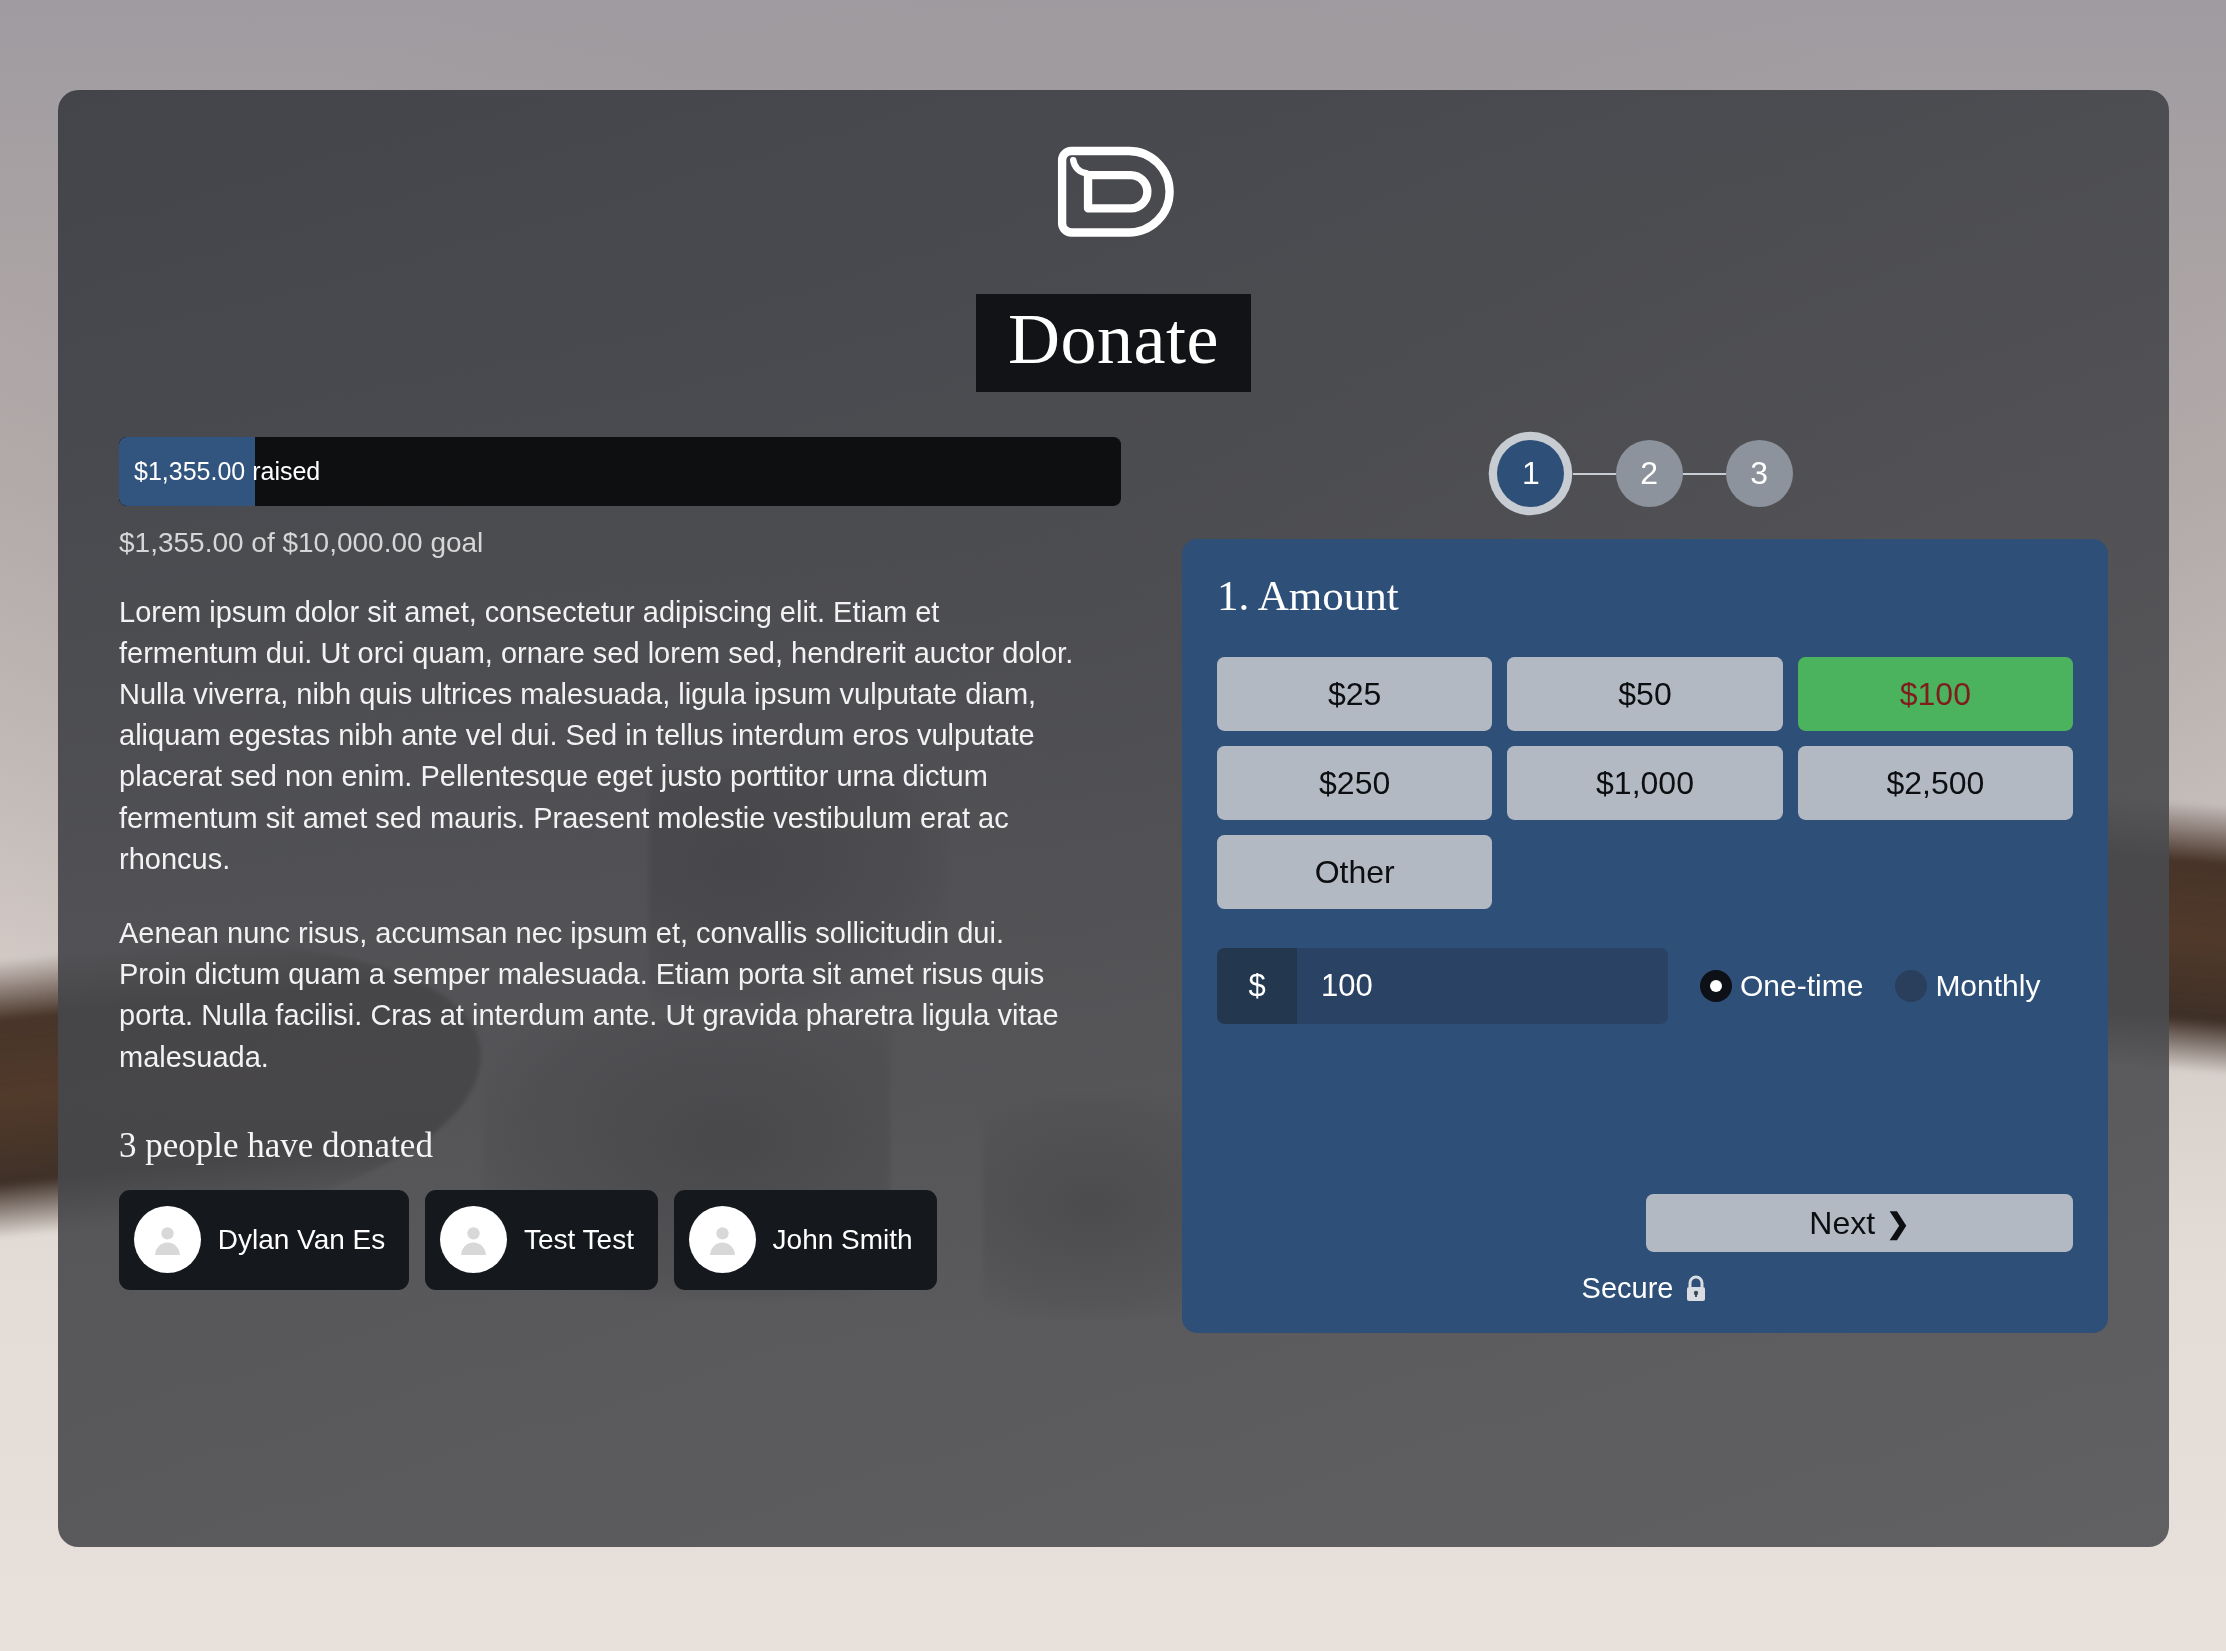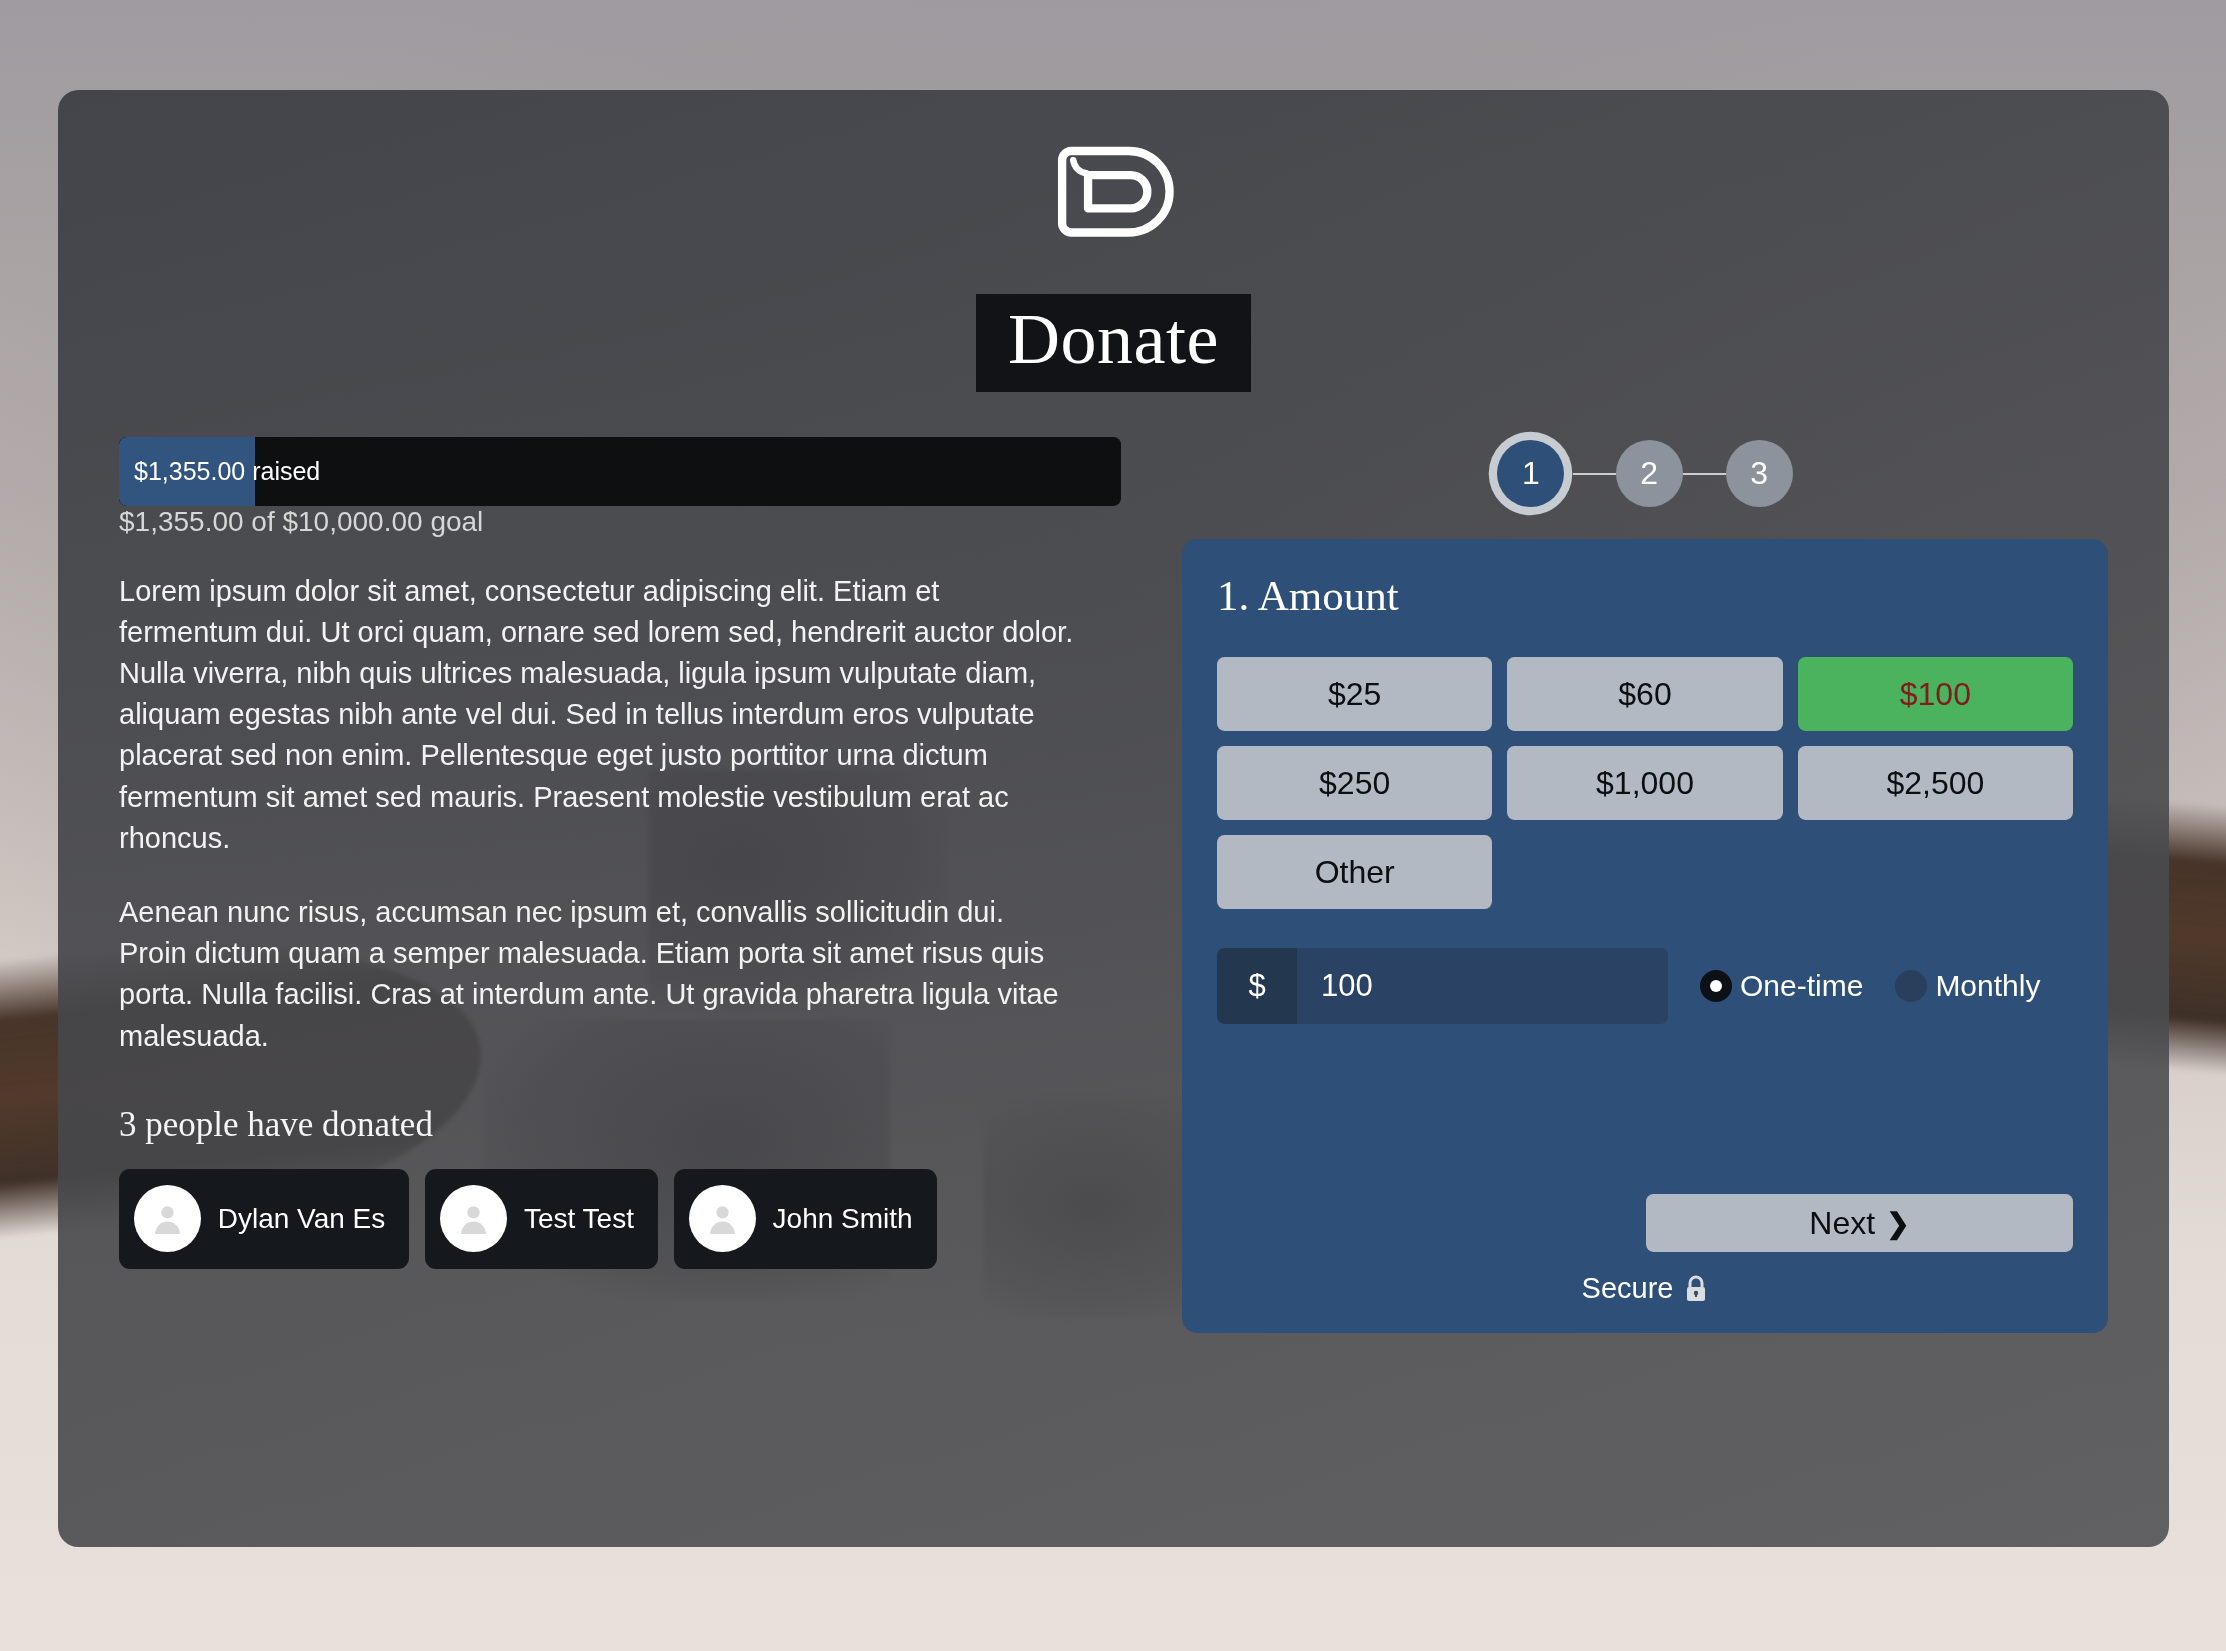--- a/index.html
+++ b/index.html
@@ -106,21 +106,21 @@
     border-radius: 7.4px 0 0 7.4px;
   }
   #progress-label {
     position: absolute;
     left: 15px; top: 50%; transform: translateY(-50%);
     color: #ffffff;
     font-size: 25px;
     white-space: nowrap;
   }
   #progress-goal {
-    margin-top: 0;
+    margin-top: 21px;
     color: #d6d6d6;
     font-size: 28px;
   }
 
   
   .body-par {
     color: #f2f2f2;
     font-size: 29px;
     line-height: 1.42;
     margin-top: 33px;
@@ -385,21 +385,21 @@
         <div class="step-line"></div>
         <div class="step-dot">3</div>
       </div>
 
       <div id="amount-panel">
 
         <div id="amount-heading">1. Amount</div>
 
         <div id="amount-grid">
           <button class="amount-btn">$25</button>
-          <button class="amount-btn">$60</button>
+          <button class="amount-btn">$50</button>
           <button class="amount-btn selected">$100</button>
           <button class="amount-btn">$250</button>
           <button class="amount-btn">$1,000</button>
           <button class="amount-btn">$2,500</button>
           <button class="amount-btn">Other</button>
         </div>
 
         <div id="amount-entry-row">
 
           <div id="custom-amount-field">

